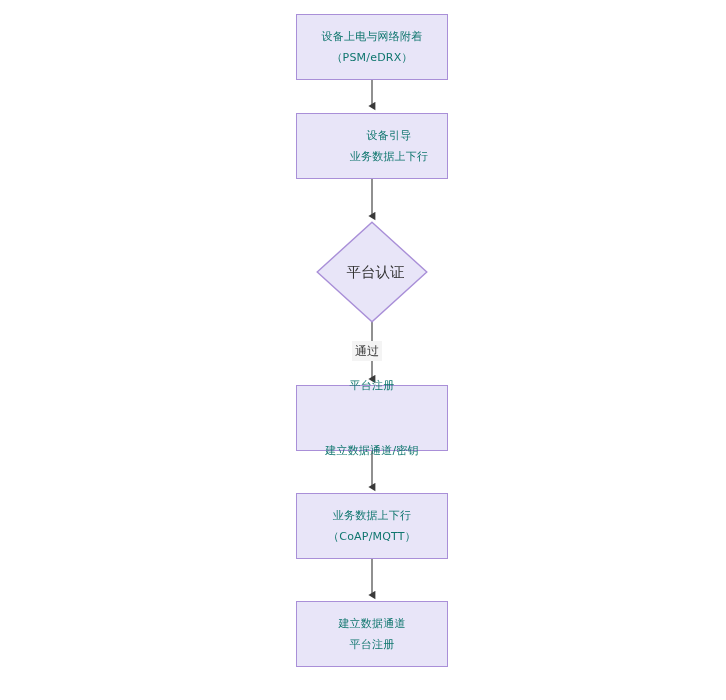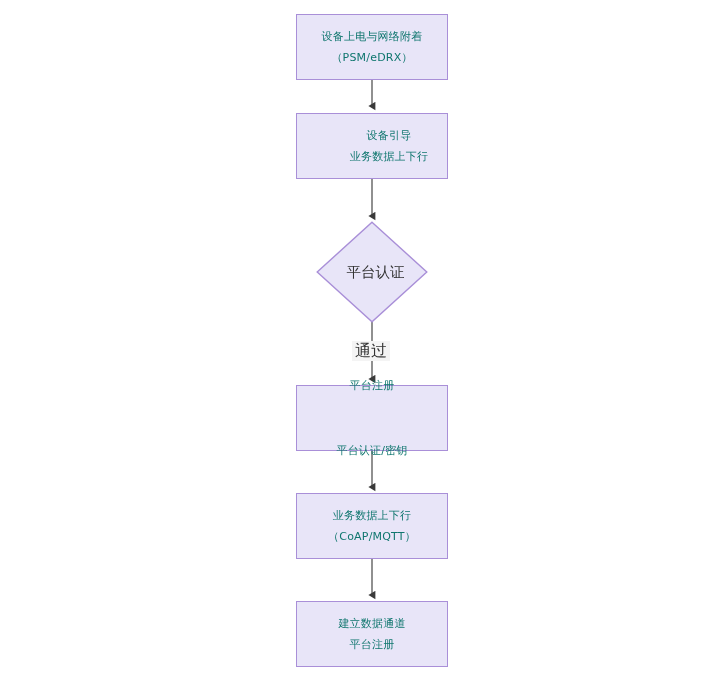--- a/index.html
+++ b/index.html
@@ -68,21 +68,21 @@
     position: absolute;
     left: 0;
     top: 0;
     width: 726px;
     height: 700px;
     pointer-events: none;
   }
   .edge-label {
     position: absolute;
     color: #333333;
-    font-size: 16px;
+    font-size: 12px;
     line-height: 18px;
     background: #f4f4f4;
     padding: 1px 3px;
     white-space: nowrap;
     z-index: 3;
   }
 </style>
 </head>
 <body>
 
@@ -119,21 +119,21 @@
         <polygon points="56,1.2 110.8,51 56,100.8 1.2,51" fill="#e8e5f8" stroke="#a98fd8" stroke-width="1.4"></polygon>
       </svg>
     </span>
     <div class="diamond-text">平台认证</div>
   </div>
 
   <div class="edge-label" style="left:352px; top:341px;">通过</div>
 
   <div class="node node-rect" style="top:385px;gap:44px;">
     <div class="node-label">平台注册</div>
-    <div class="node-label">平台认证/密钥</div>
+    <div class="node-label">建立数据通道/密钥</div>
   </div>
 
   <div class="node node-rect" style="top:493px;">
     <div class="node-label">业务数据上下行</div>
     <div class="node-label">（CoAP/MQTT）</div>
   </div>
 
   <div class="node node-rect" style="top:601px;">
     <div class="node-label">建立数据通道</div>
     <div class="node-label">平台注册</div>

